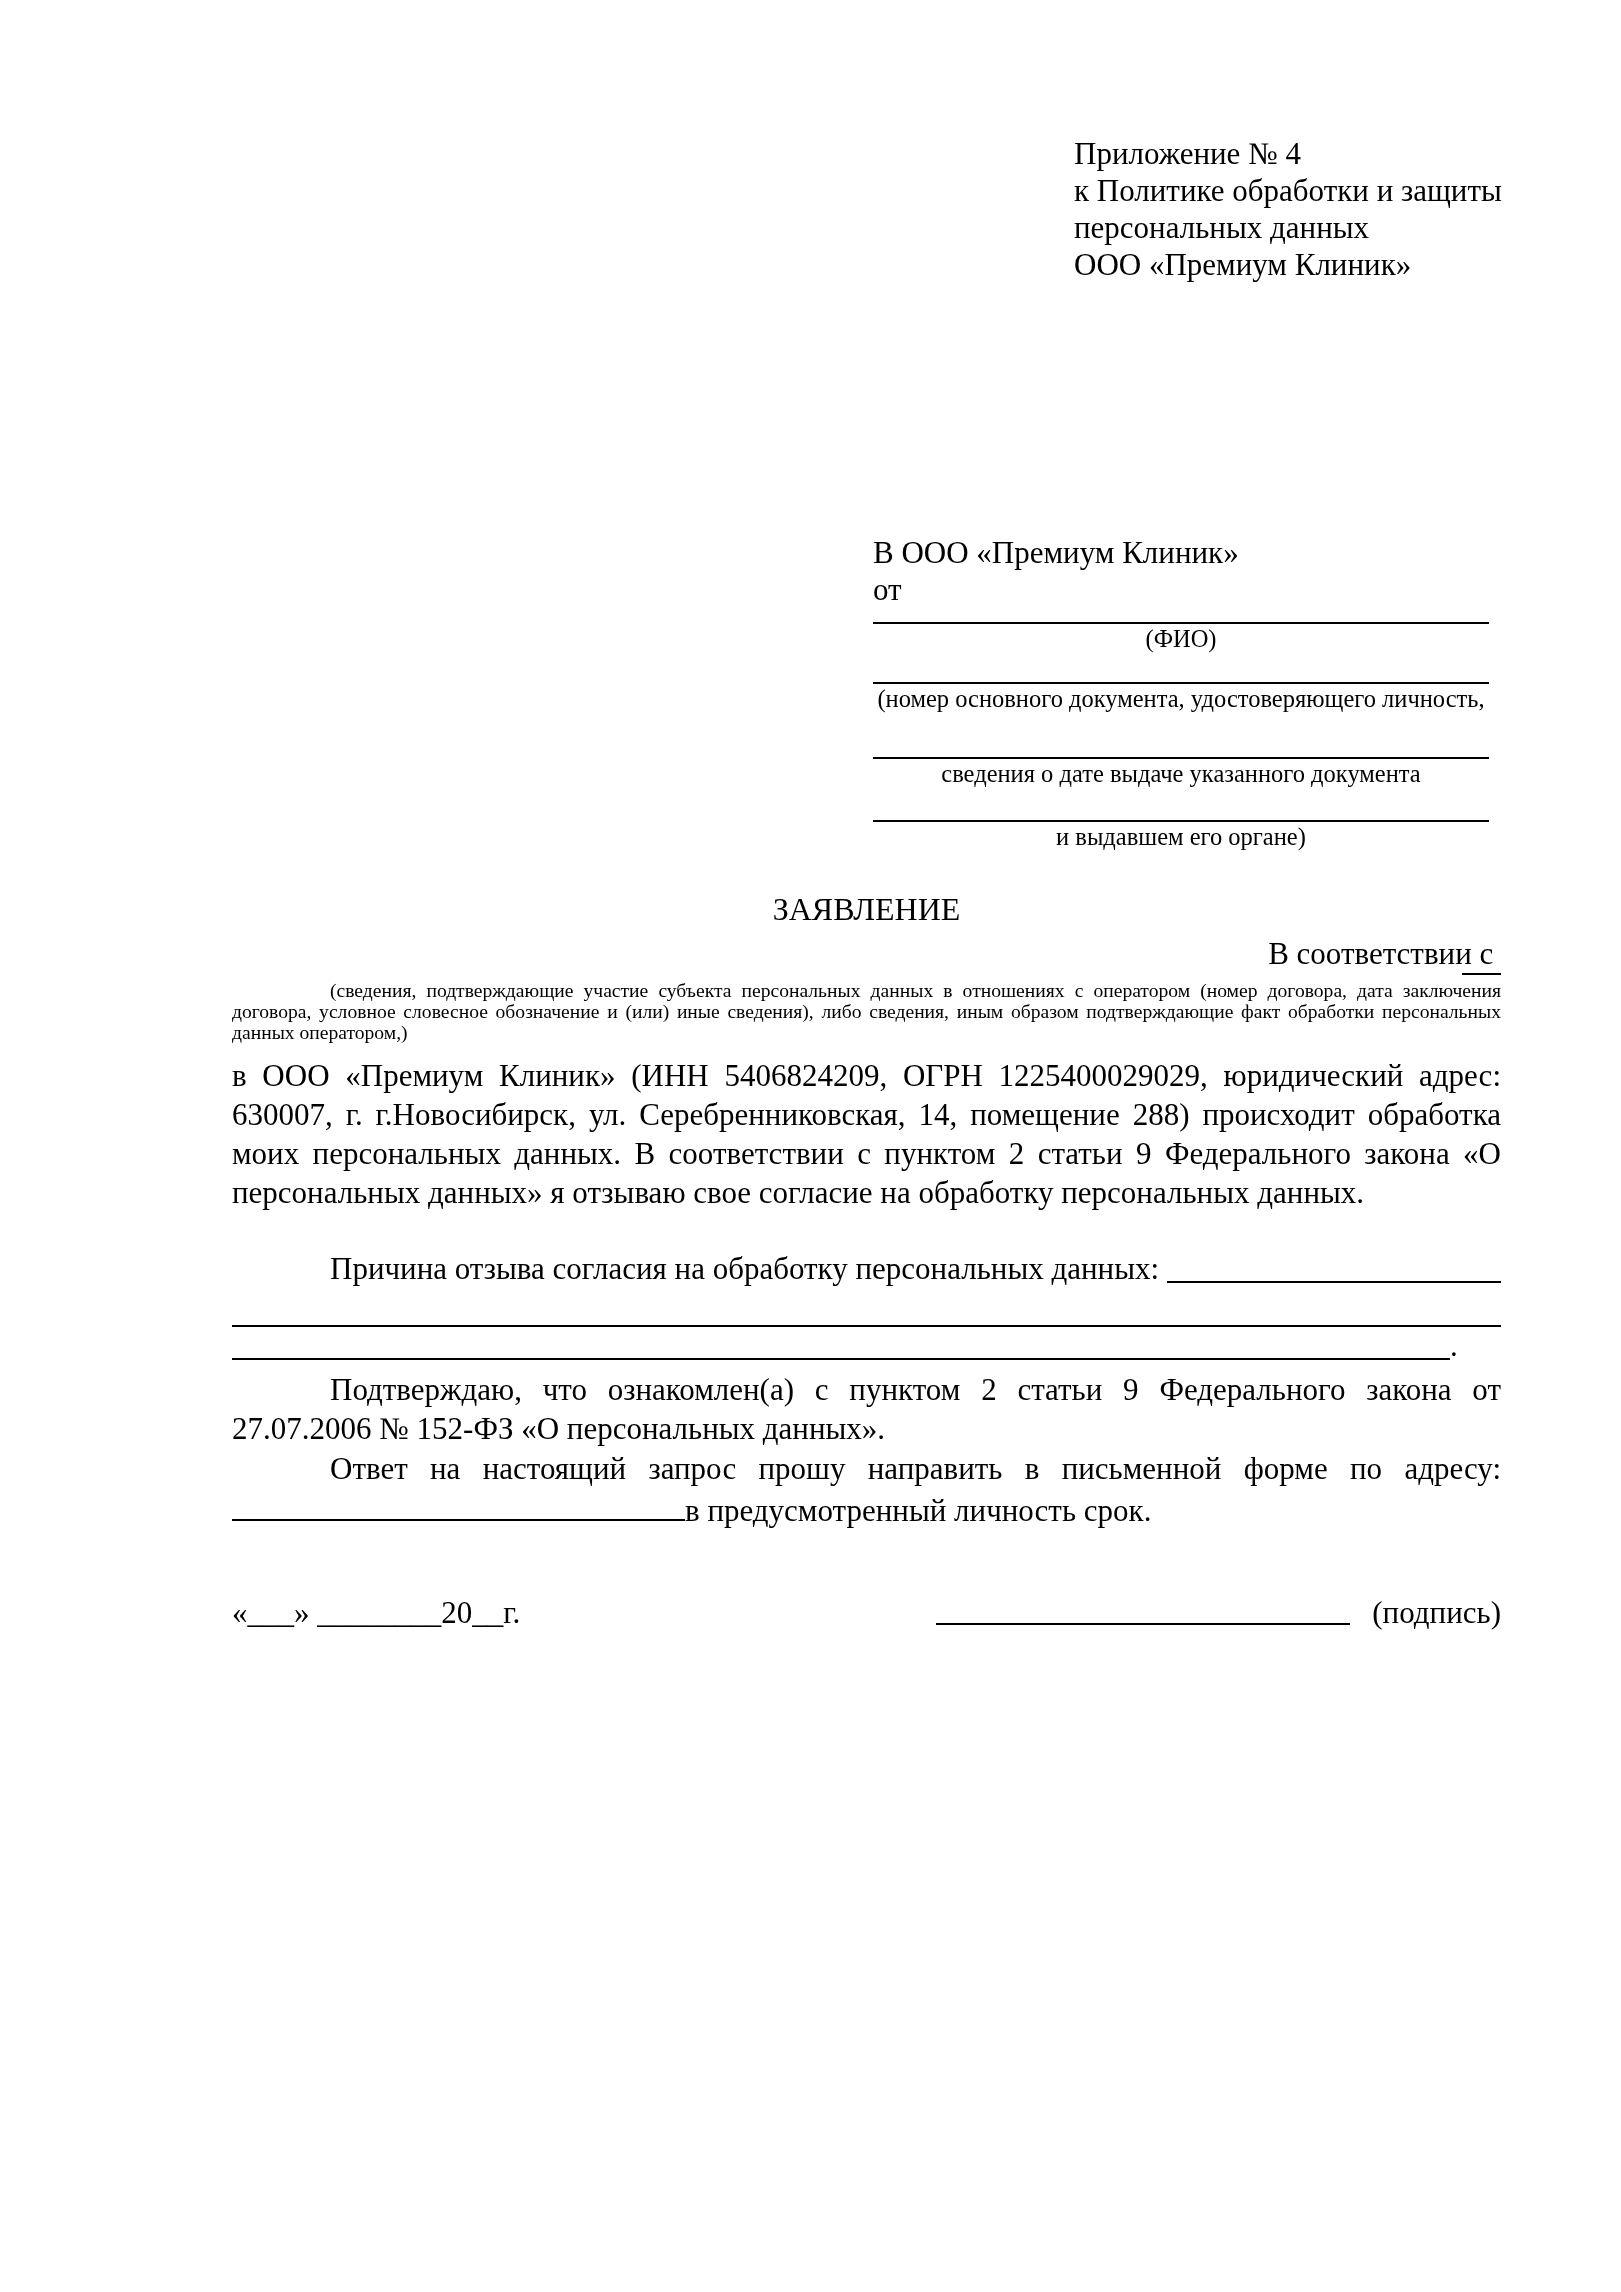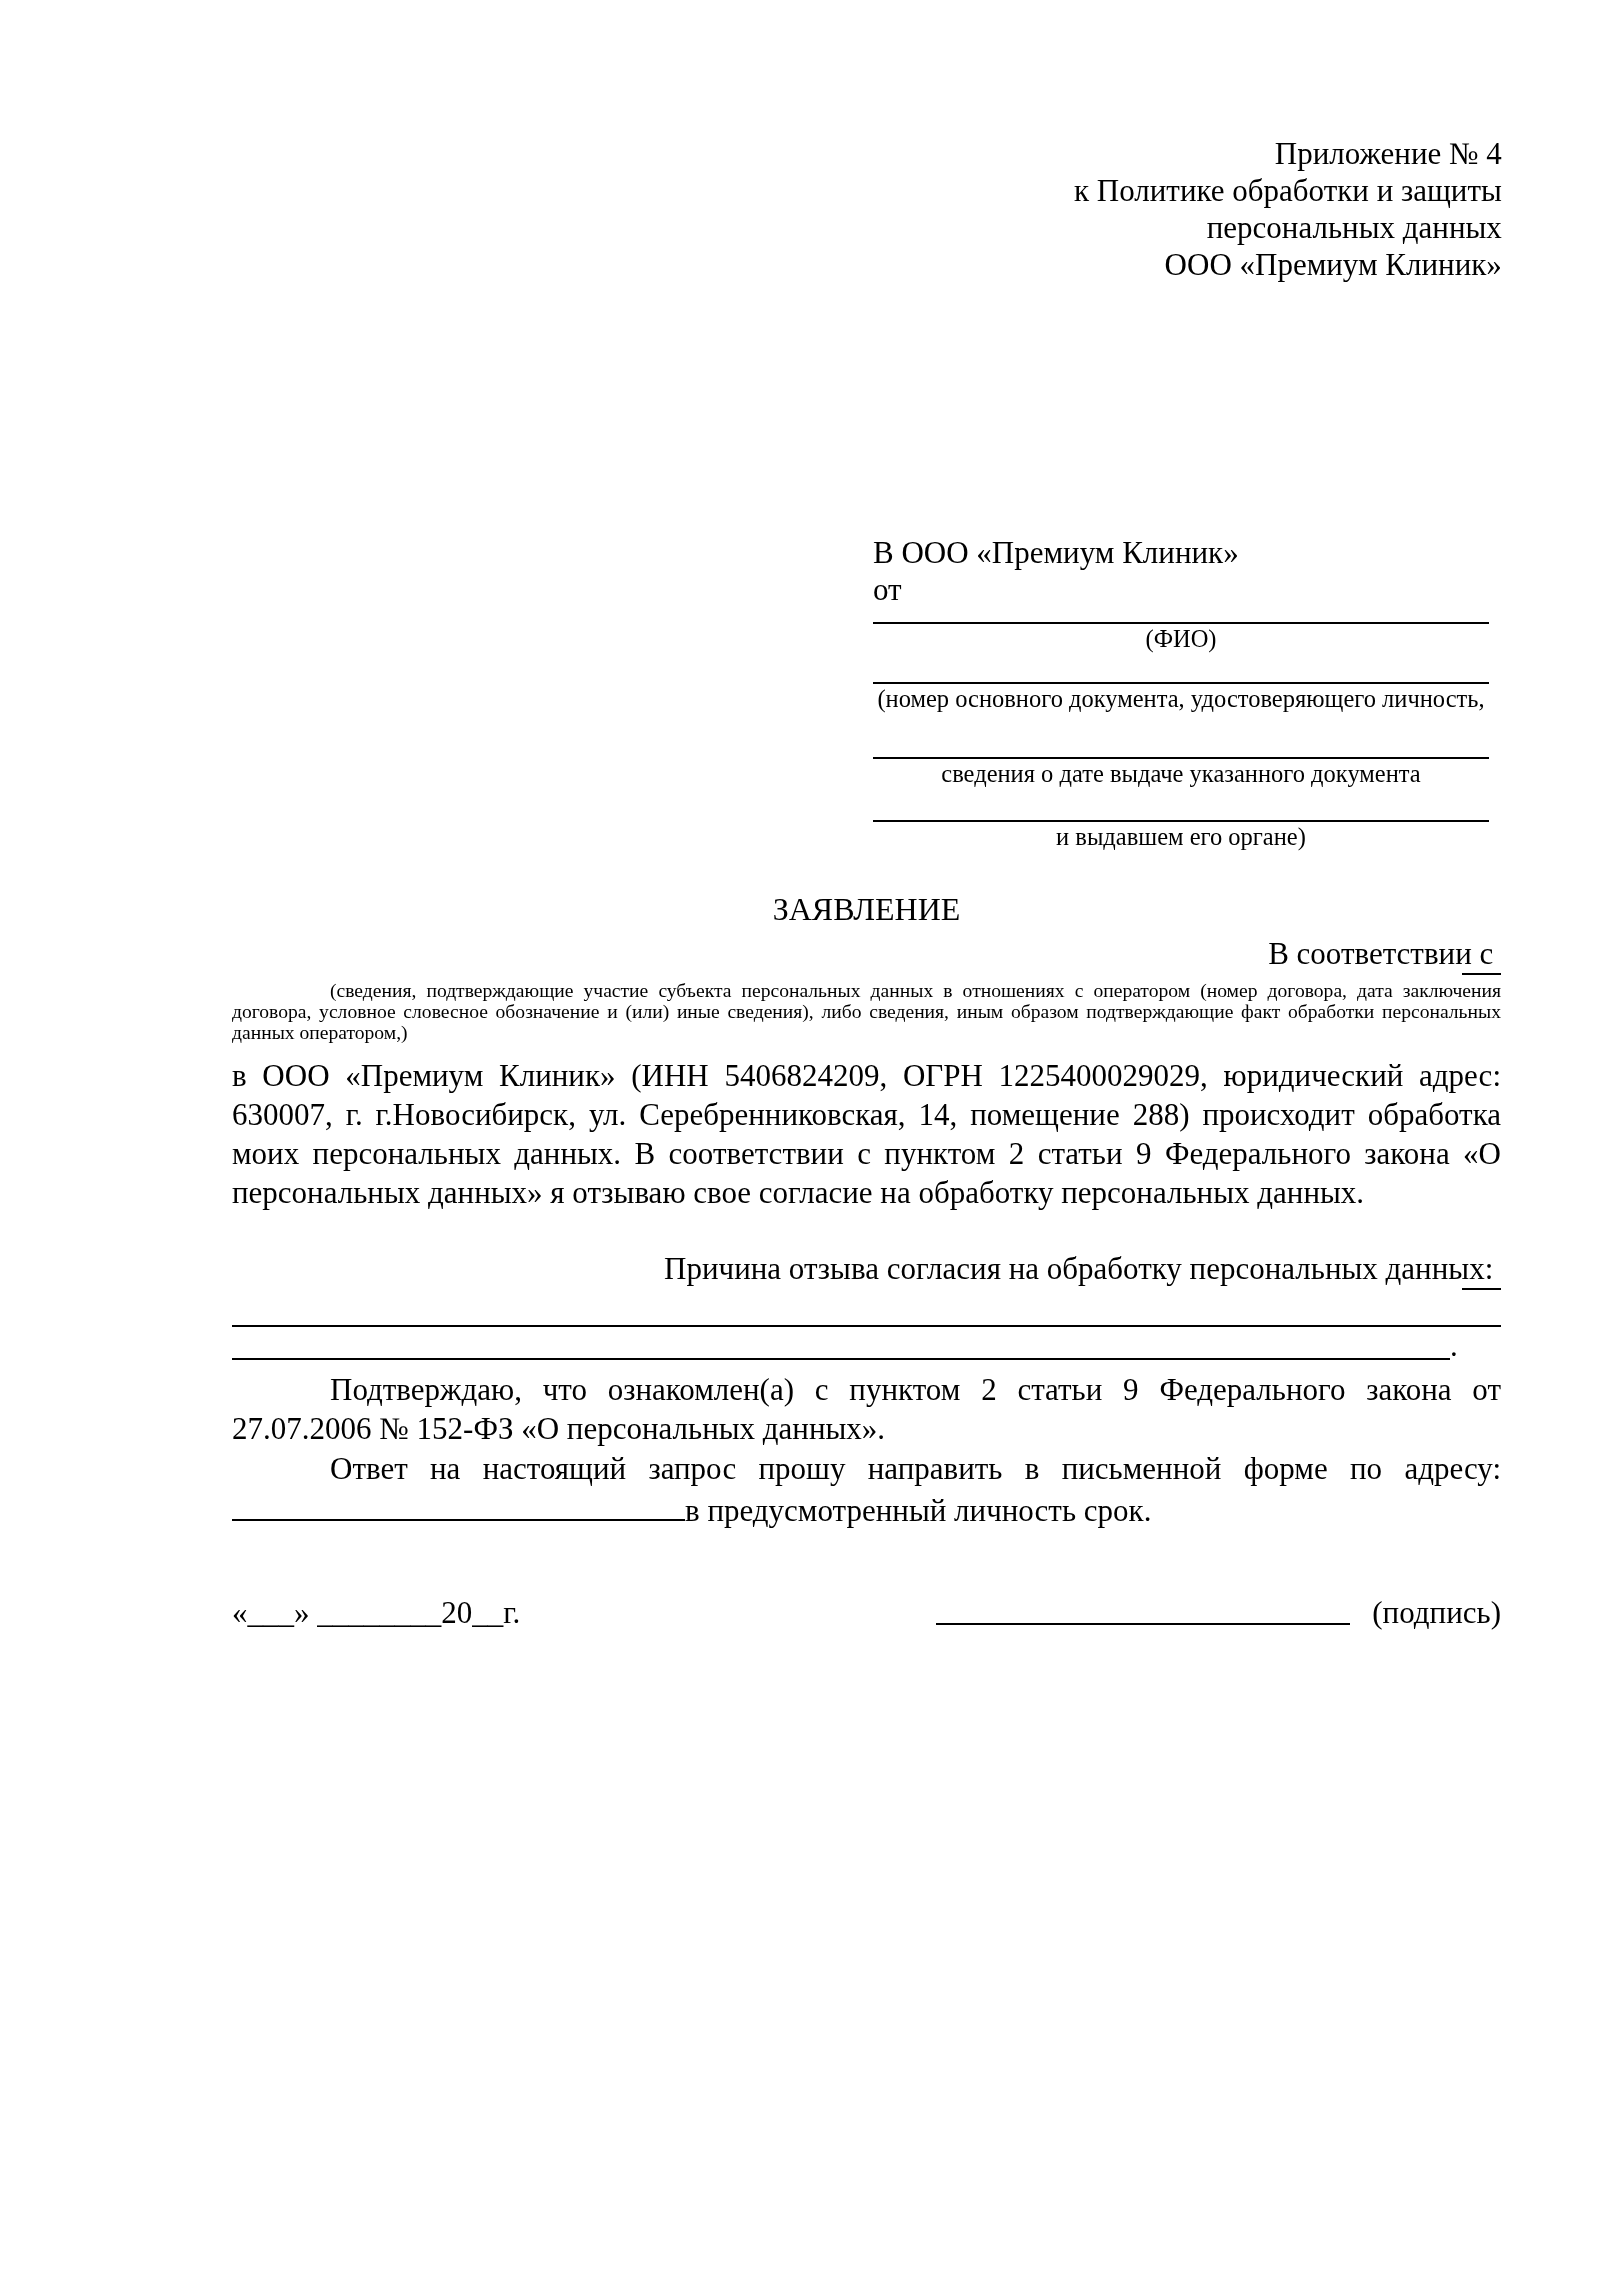--- a/index.html
+++ b/index.html
@@ -14,21 +14,20 @@
   }
 
   
   #header-block {
     position: absolute;
     left: 1074px;
     top: 135px;
     font-size: 31px;
     line-height: 37px;
     white-space: nowrap;
-    text-align: right;
   }
   #header-block div { display: block; }
 
   
   #doc-title {
     position: absolute;
     left: 232px;
     width: 1269px;
     top: 369px;
     text-align: center;
@@ -106,21 +105,20 @@
   }
   #reason-line {
     position: absolute;
     left: 232px;
     width: 1269px;
     top: 1249px;
     display: flex;
     align-items: flex-end;
     font-size: 31px;
     line-height: 39px;
-    flex-direction: column;
   }
   #reason-line .label { margin-left: 98px; white-space: pre; }
 
   #blank-rows {
     position: absolute;
     left: 232px;
     width: 1269px;
     top: 1290px;
     font-size: 31px;
   }

